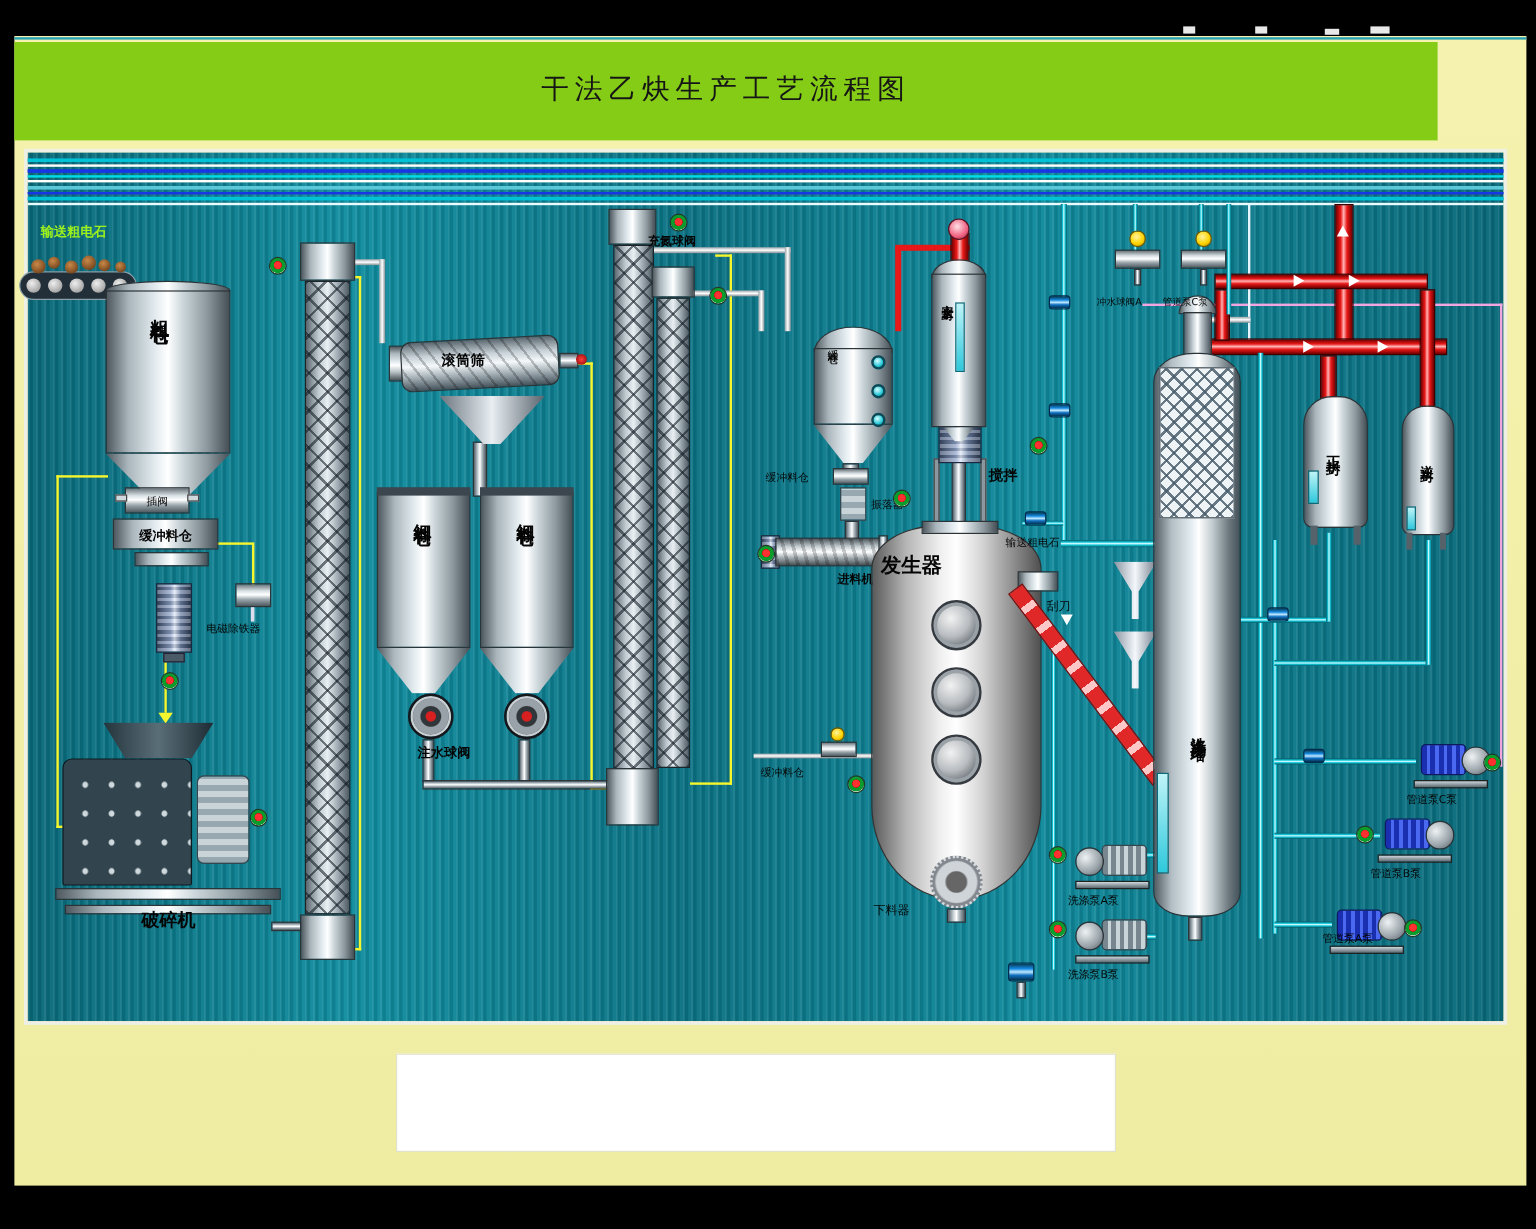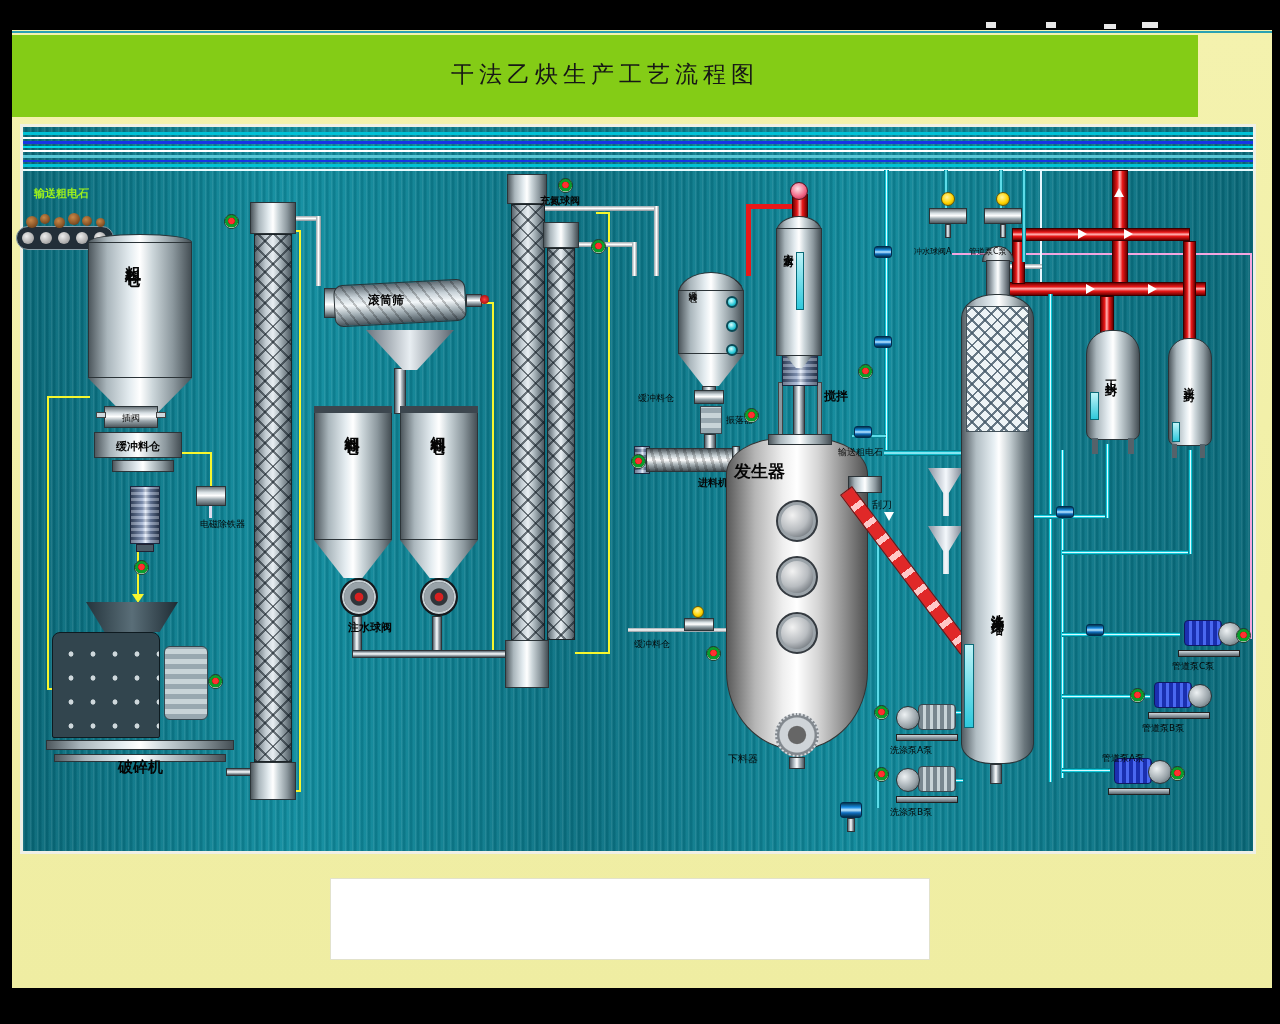--- a/index.html
+++ b/index.html
@@ -204,21 +204,21 @@
 <div class="a" style="left:96px;top:412px;width:10px;height:6px;background:#cfd8dd;border:1px solid #444"></div>
 <div class="a" style="left:156px;top:412px;width:10px;height:6px;background:#cfd8dd;border:1px solid #444"></div>
 <div class="a lbl" style="left:122px;top:412px">插阀</div>
 <div class="a meth" style="left:94px;top:432px;width:88px;height:26px"></div>
 <div class="a lbl b" style="left:98px;top:439px;width:80px;text-align:center;font-size:11px">缓冲料仓</div>
 <div class="a meth" style="left:112px;top:460px;width:62px;height:12px"></div>
 <div class="a motorv" style="left:130px;top:486px;width:30px;height:58px"></div>
 <div class="a" style="left:136px;top:544px;width:18px;height:8px;background:#4a5a66;border:1px solid #223"></div>
 <div class="a vbody" style="left:196px;top:486px;width:30px;height:20px"></div>
 <div class="a" style="left:209px;top:506px;width:3px;height:12px;background:#dde"></div>
-<div class="a lbl" style="left:200px;top:518px">电磁除铁器</div>
+<div class="a lbl" style="left:172px;top:518px">电磁除铁器</div>
 
 <div class="a" style="left:86px;top:602px;width:92px;height:30px;background:linear-gradient(90deg,#24343c,#5a6e78 50%,#1e2c34);clip-path:polygon(0 0,100% 0,80% 100%,20% 100%)"></div>
 <div class="a dotbody" style="left:52px;top:632px;width:108px;height:106px"></div>
 <div class="a ribs" style="left:164px;top:646px;width:44px;height:74px;border-radius:6px"></div>
 <div class="a meth" style="left:46px;top:740px;width:188px;height:10px"></div>
 <div class="a meth" style="left:54px;top:754px;width:172px;height:8px"></div>
 <div class="a lbl b" style="left:118px;top:758px;font-size:15px">破碎机</div>
 
 <div class="a meth" style="left:250px;top:202px;width:46px;height:32px"></div>
 <div class="a lattice" style="left:254px;top:234px;width:38px;height:528px"></div>
@@ -343,21 +343,21 @@
 <div class="a lbl" style="left:1172px;top:660px">管道泵C泵</div>
 
 <div class="a pumpbase" style="left:1148px;top:712px;width:62px;height:7px"></div>
 <div class="a pumpmotor-b" style="left:1154px;top:682px;width:38px;height:26px"></div>
 <div class="a pumphead" style="left:1188px;top:684px;width:24px;height:24px"></div>
 <div class="a lbl" style="left:1142px;top:722px">管道泵B泵</div>
 
 <div class="a pumpbase" style="left:1108px;top:788px;width:62px;height:7px"></div>
 <div class="a pumpmotor-b" style="left:1114px;top:758px;width:38px;height:26px"></div>
 <div class="a pumphead" style="left:1148px;top:760px;width:24px;height:24px"></div>
-<div class="a lbl" style="left:1102px;top:752px">管道泵A泵</div>
+<div class="a lbl" style="left:1102px;top:776px">管道泵A泵</div>
 
 <div class="a bvalve" style="left:840px;top:802px;width:22px;height:16px"></div>
 <div class="a gryp v" style="left:847px;top:818px;width:8px;height:14px"></div>
 
 <div class="a bvalve" style="left:874px;top:246px"></div>
 <div class="a bvalve" style="left:874px;top:336px"></div>
 <div class="a bvalve" style="left:1086px;top:624px"></div>
 <div class="a bvalve" style="left:1056px;top:506px"></div>
 
 <div class="a light" style="left:224px;top:214px"></div>

